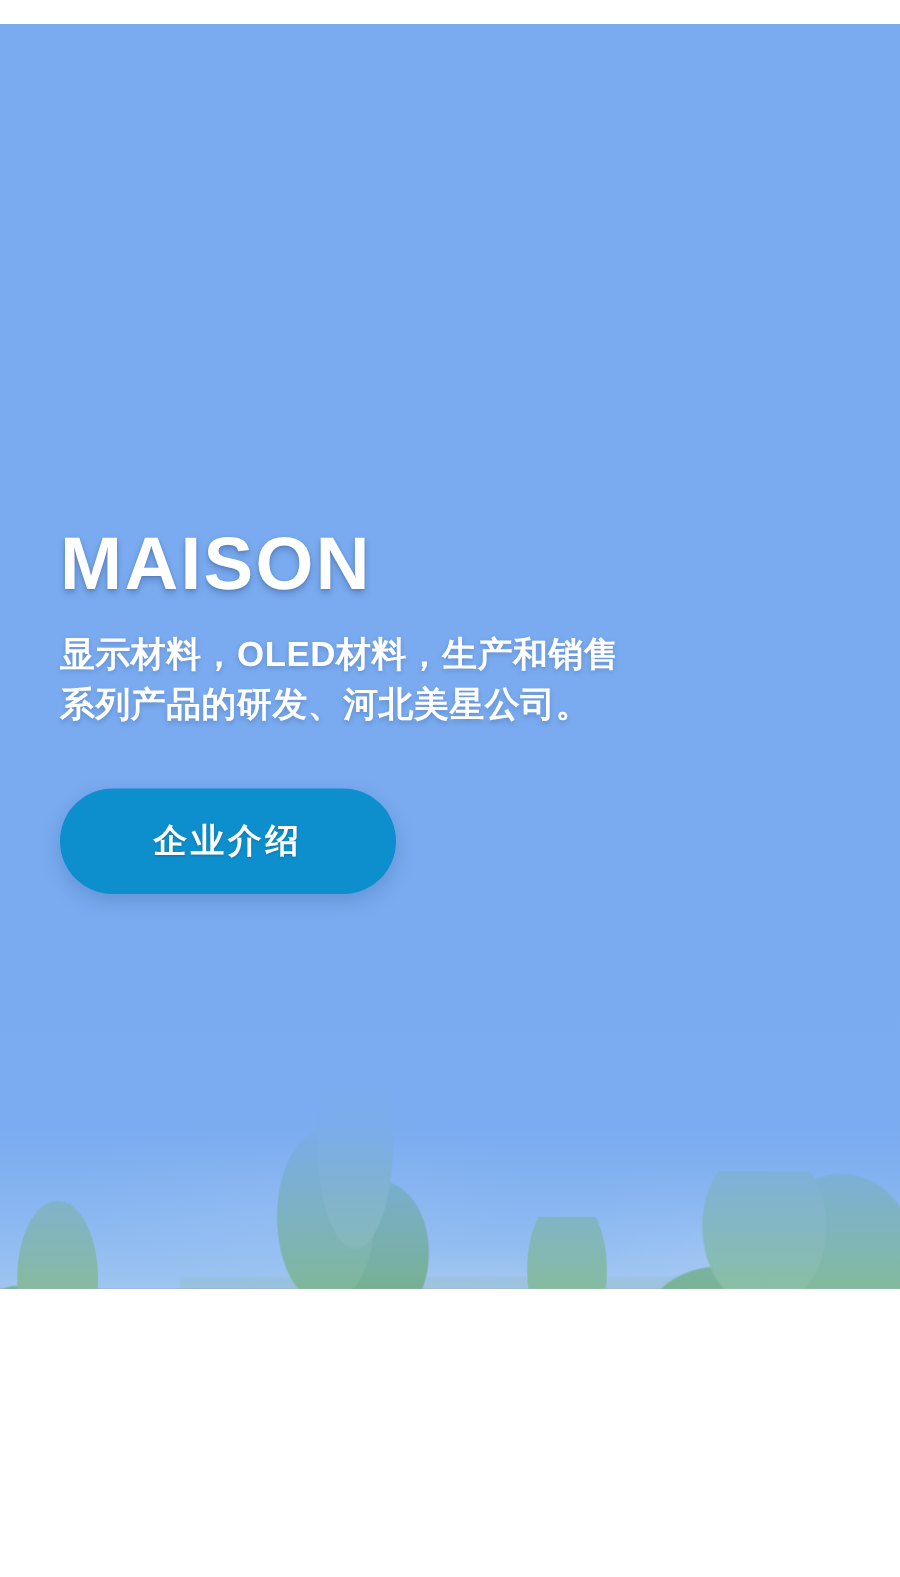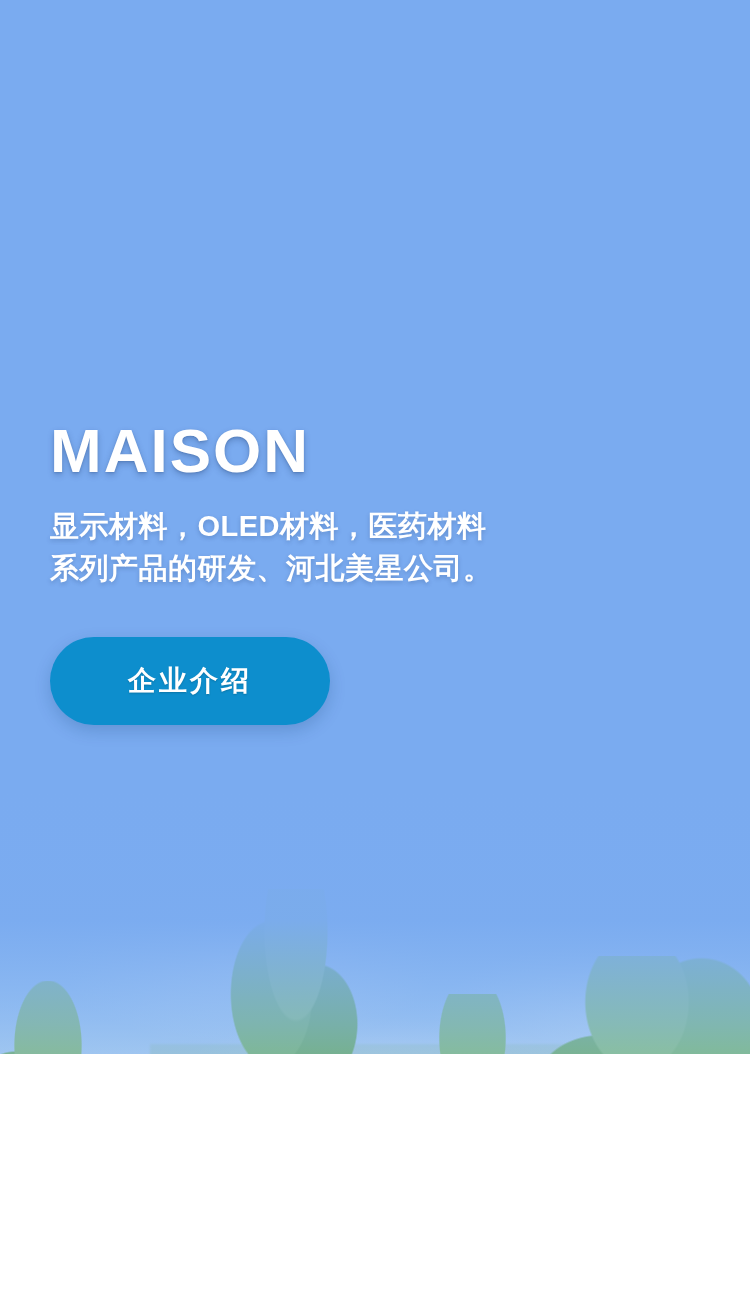--- a/index.html
+++ b/index.html
@@ -3,21 +3,21 @@
 <meta charset="utf-8">
 <style>
   * { margin:0; padding:0; box-sizing:border-box; }
   html, body {
     width:750px; height:1314px; overflow:hidden;
     font-family:"Liberation Sans","DejaVu Sans",sans-serif;
   }
 
   .page {
     position:relative; width:750px; height:1054px;
-    background:#a21caf; overflow:hidden;
+    background:#a21caf; overflow:hidden;margin-top:20px;
   }
 
   
   .photo {
     position:absolute; left:0; top:0; width:750px; height:1314px;
     overflow:hidden;
   }
   
   .sky {
     position:absolute; left:0; top:0; width:750px; height:1180px;
@@ -377,20 +377,20 @@
     <div class="hedge h-left"></div>
     <div class="hedge h-right"></div>
 
     <div class="tint"></div>
   </div>
 
   <div class="hero">
     <div class="hero-title">MAISON</div>
 
     <div class="hero-desc">
-      <p>显示材料，OLED材料，医药材料</p>
+      <p>显示材料，OLED材料，生产和销售</p>
       <p>系列产品的研发、河北美星公司。</p>
     </div>
 
     <button class="cta">企业介绍</button>
   </div>
 
 </div>
 
 </body></html>

